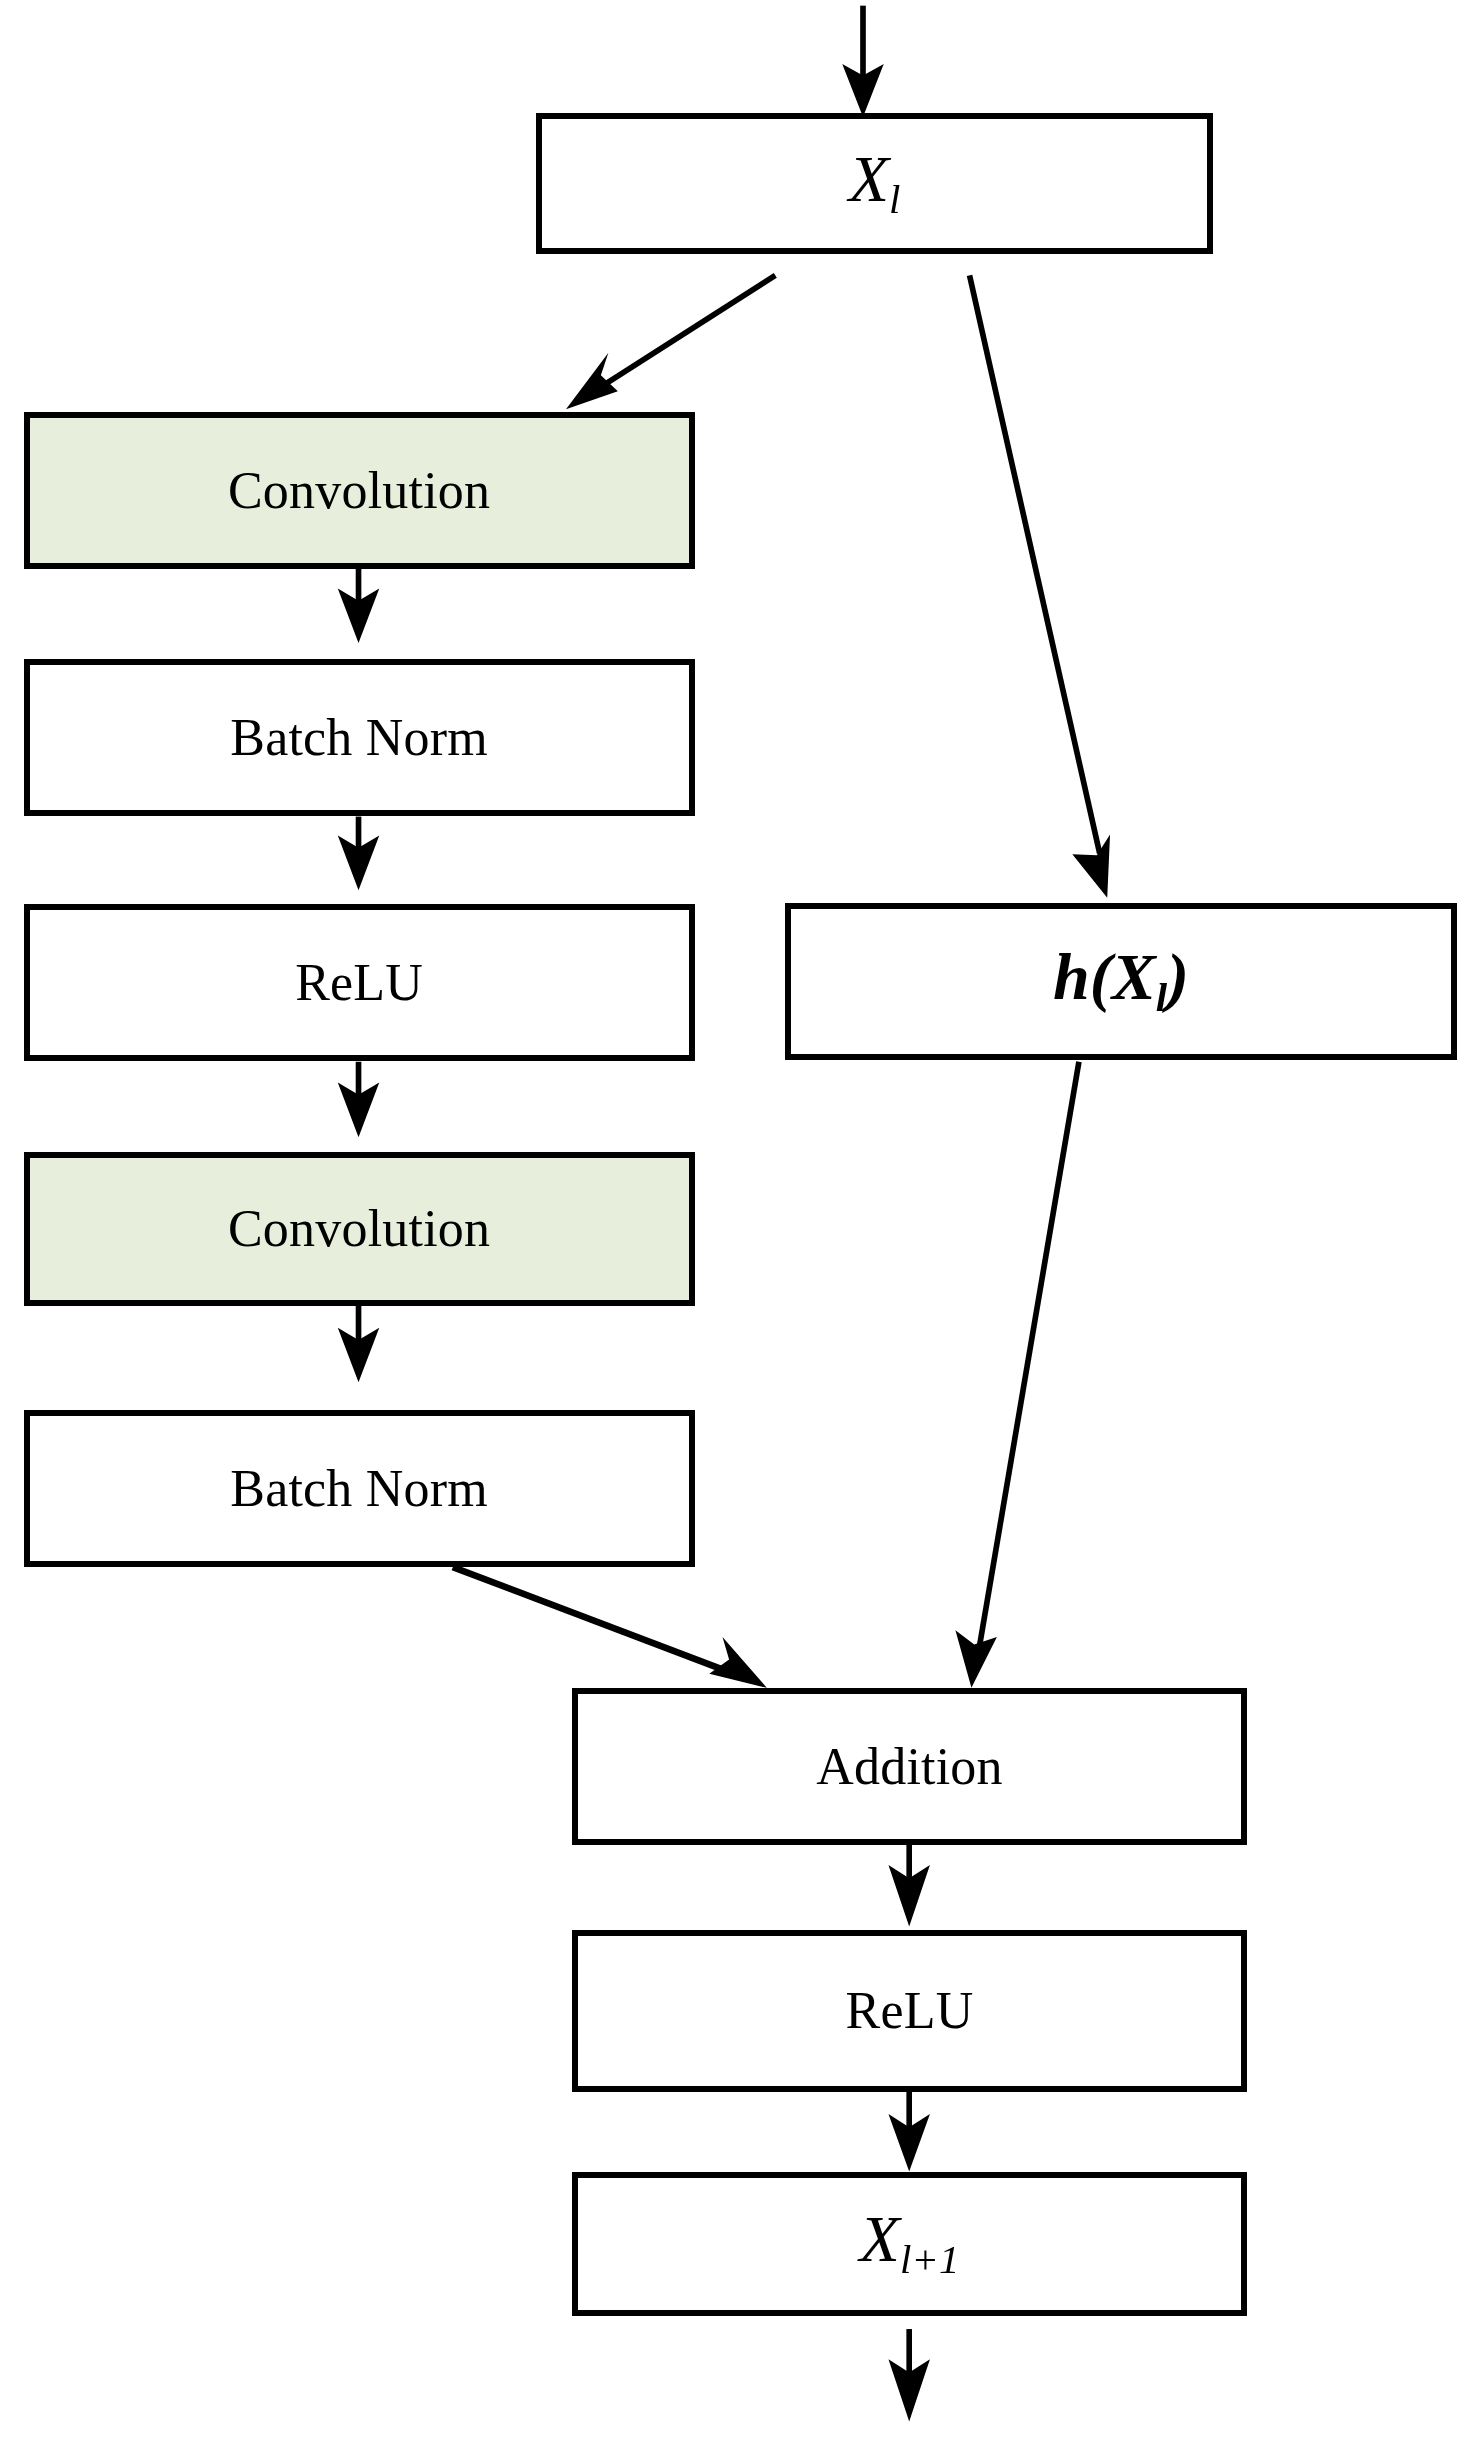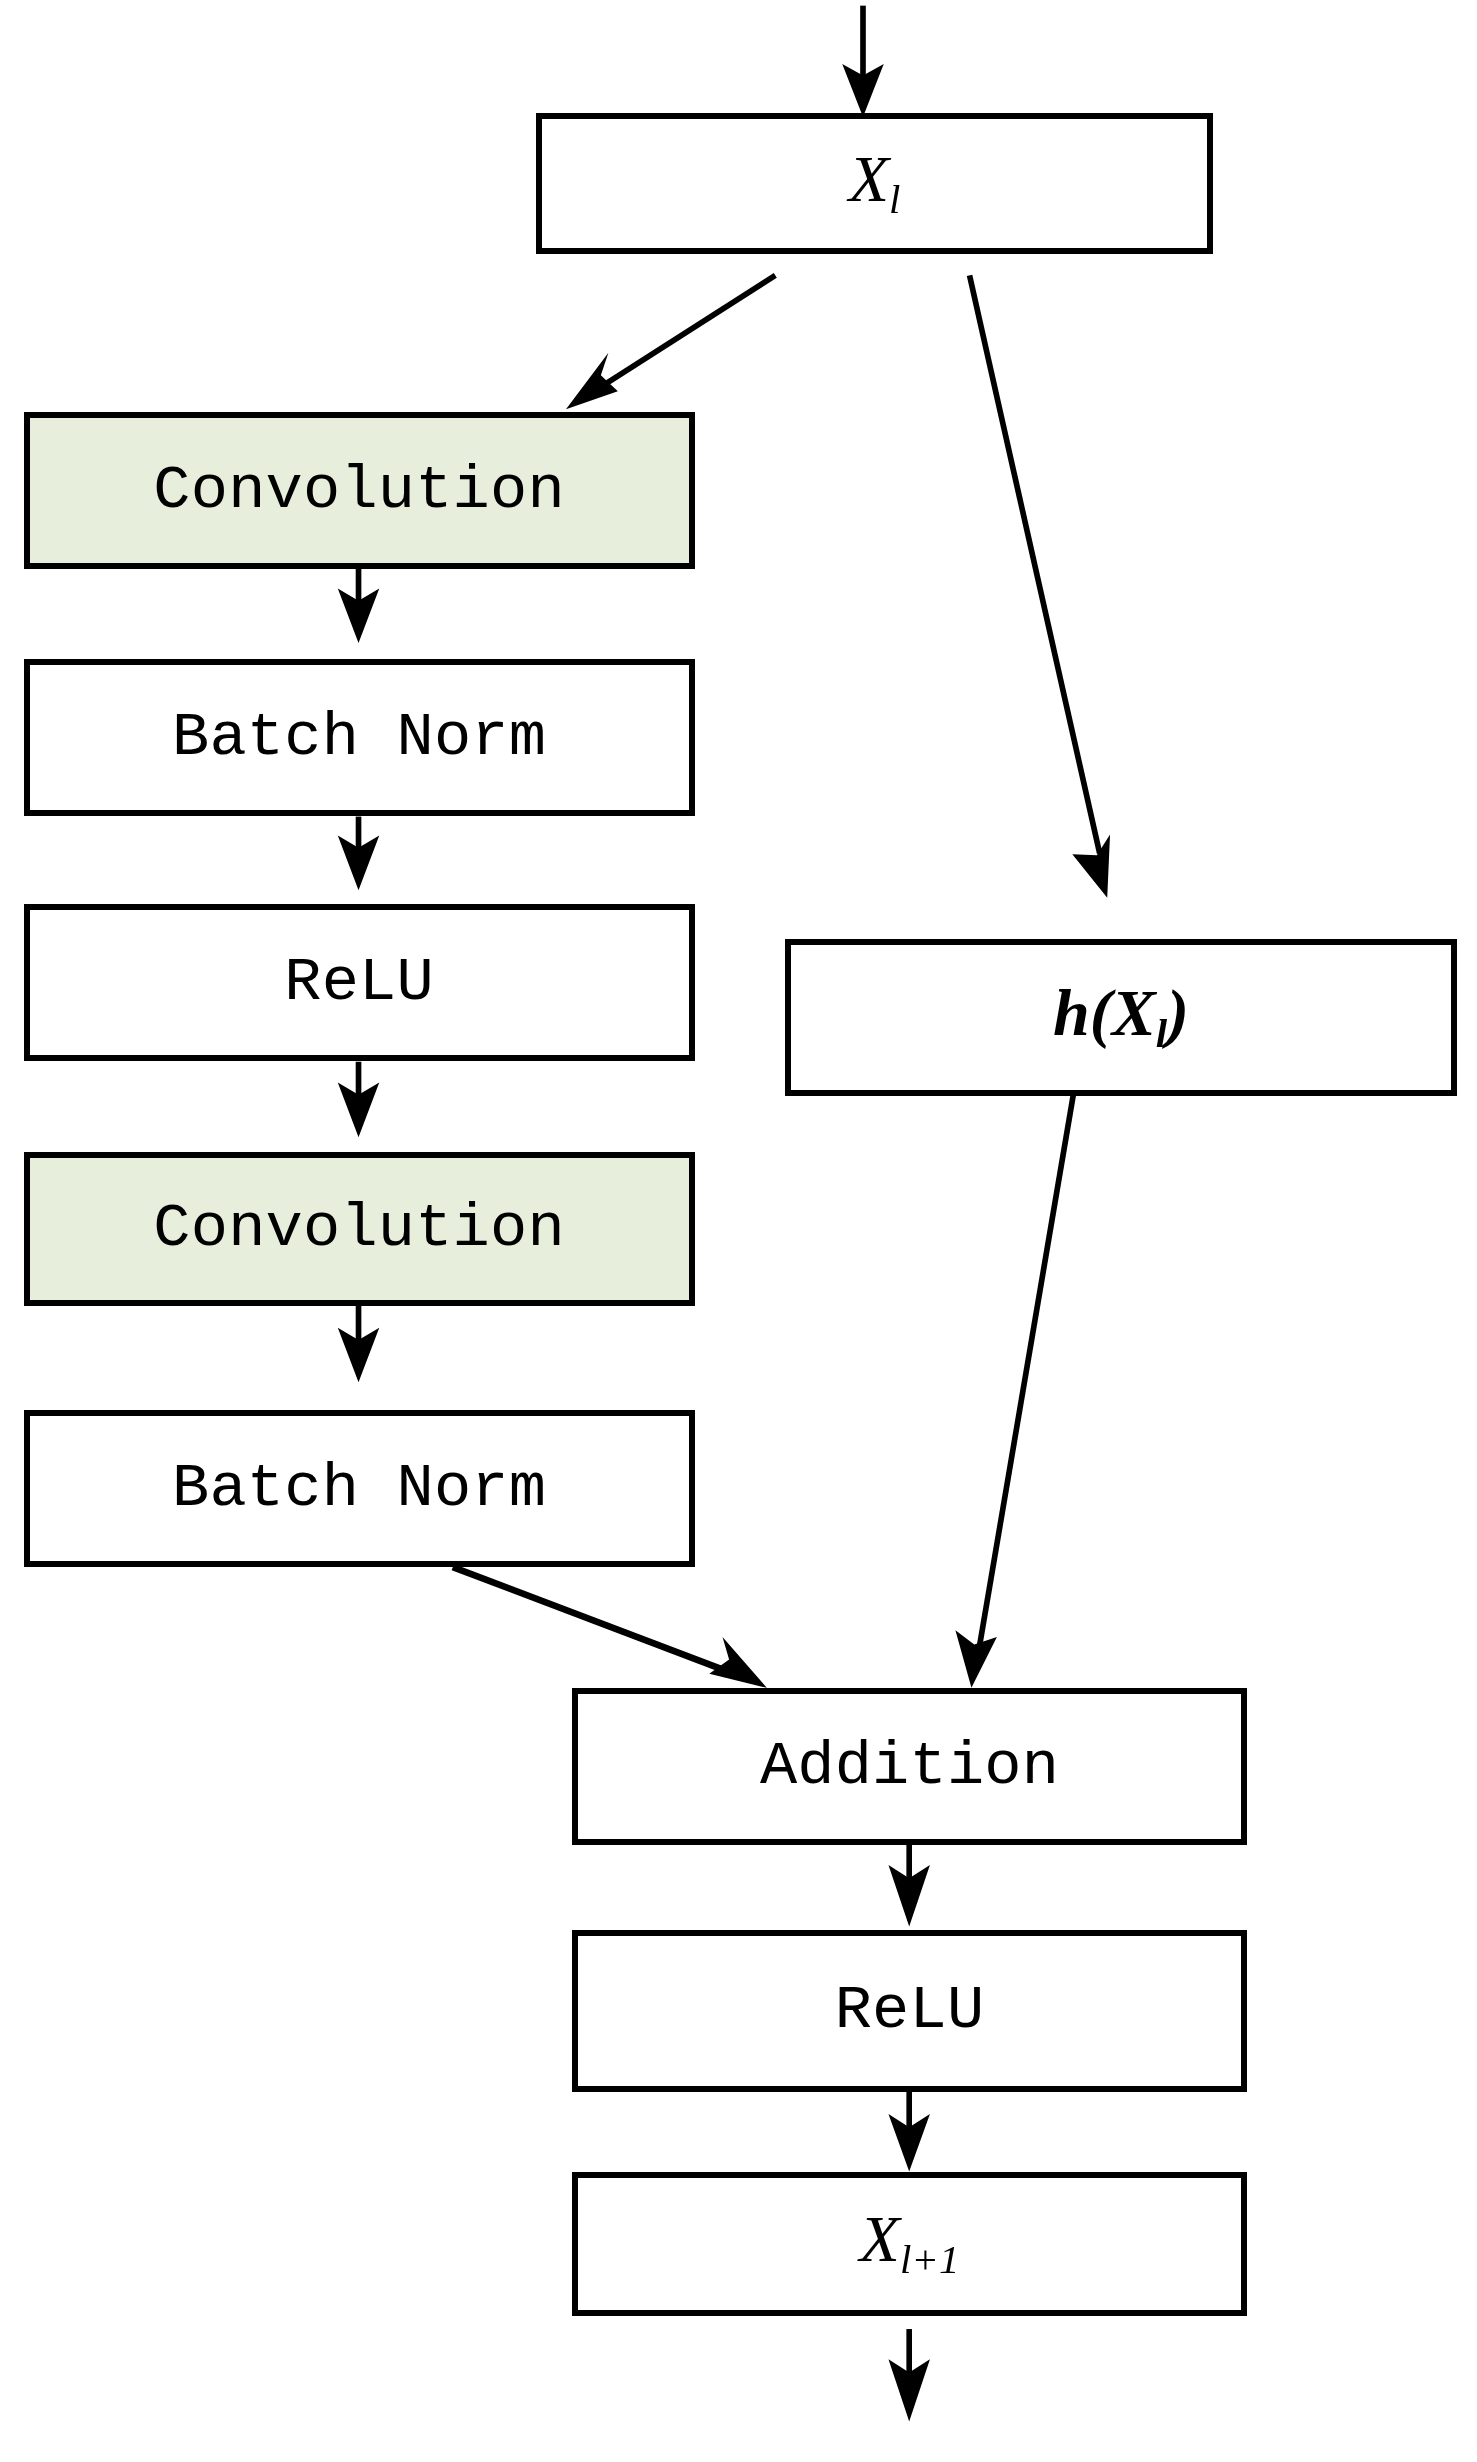--- a/index.html
+++ b/index.html
@@ -22,25 +22,24 @@
     background: #ffffff;
     display: flex;
     align-items: center;
     justify-content: center;
     color: #000000;
   }
   .node.green {
     background: #e7eedc;
   }
   .node-label {
-    font-size: 62px;
+    font-size: 52px;
     line-height: 1;
     letter-spacing: 0.2px;
     white-space: nowrap;
-    font-family: Liberation Mono, monospace;
   }
   .math {
     font-style: italic;
     font-size: 66px;
     line-height: 1;
     white-space: nowrap;
   }
   .math.bold {
     font-weight: bold;
   }
@@ -153,21 +152,21 @@
   </div>
 
   <div class="node green" style="left:23.6px; top:1152px; width:671px; height:154px;">
     <span class="node-label">Convolution</span>
   </div>
 
   <div class="node" style="left:23.6px; top:1410px; width:671px; height:157px;">
     <span class="node-label">Batch Norm</span>
   </div>
 
-  <div class="node" style="left:785px; top:903px; width:672px; height:157px;margin-top:36px;">
+  <div class="node" style="left:785px; top:903px; width:672px; height:157px;">
     <span class="math bold">
       <span>h(X</span><sub>l</sub><span>)</span>
     </span>
   </div>
 
   <div class="node" style="left:572px; top:1688px; width:675px; height:157px;align-items:center;">
     <span class="node-label">Addition</span>
   </div>
 
   <div class="node" style="left:572px; top:1930px; width:675px; height:162px;">

